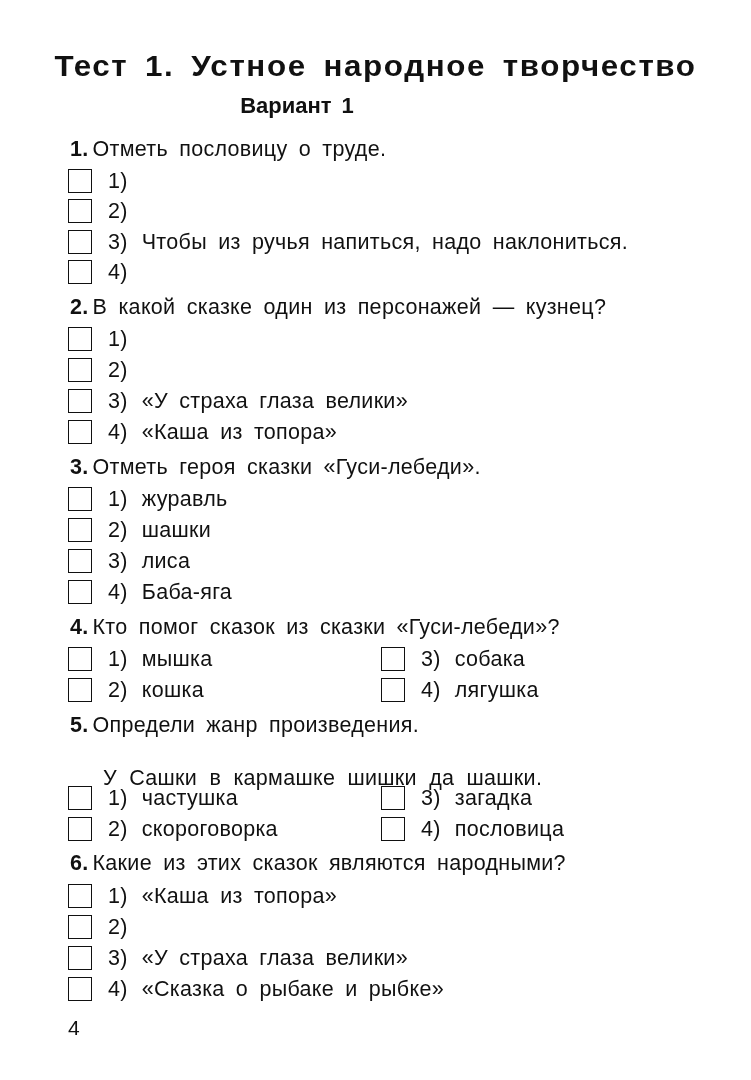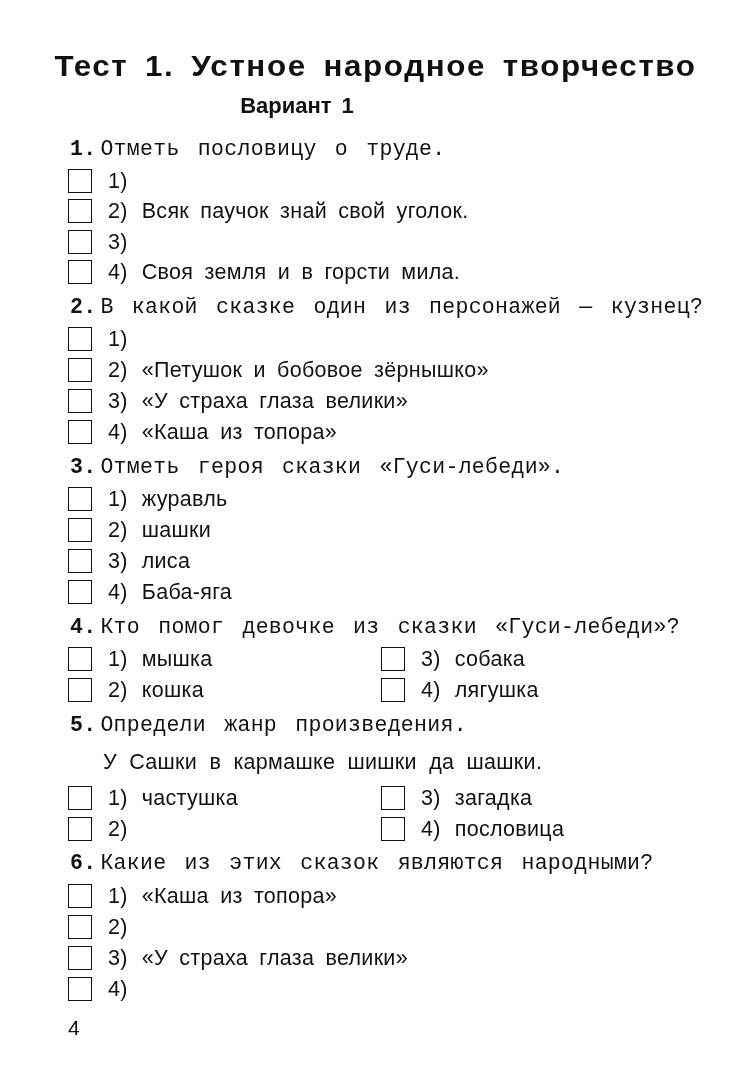--- a/index.html
+++ b/index.html
@@ -11,34 +11,34 @@
     position: absolute; left: 0; top: 50px; width: 751px; text-align: center;
     font-weight: bold; font-size: 29px; letter-spacing: 1.5px; word-spacing: 6px;
     transform: scaleX(1.08); transform-origin: center;
   }
   .variant {
     position: absolute; left: 0; top: 93px; width: 594px; text-align: center;
     font-weight: bold; font-size: 22px; word-spacing: 4px;
   }
   .q {
     position: absolute; left: 70px; font-size: 21.5px; word-spacing: 5px;
-    letter-spacing: 0.3px; white-space: nowrap; font-family: Liberation Mono, monospace;
+    letter-spacing: 0.3px; white-space: nowrap;
   }
   .q .num { font-weight: bold; margin-right: 4px; }
   .opt {
     position: absolute; height: 26px; display: flex; align-items: center;
     font-size: 21.5px; white-space: nowrap; word-spacing: 5px; letter-spacing: 0.3px;
   }
   .box {
     width: 24px; height: 24px; border: 1.6px solid #111; box-sizing: border-box;
     margin-right: 16px; flex: none; cursor: pointer; background: #fff;
   }
   .olabel { margin-right: 14px; }
   .text-sample {
-    position: absolute; left: 103px; font-size: 21.5px; word-spacing: 6px; letter-spacing: 0.3px;
+    position: absolute; left: 103px; font-size: 21.5px; word-spacing: 6px; letter-spacing: 0.3px; margin-top: 16px;
   }
   .page-num {
     position: absolute; left: 68px; top: 1016px; font-size: 21px;
   }
 </style>
 </head>
 <body>
 
 <div class="title">Тест 1. Устное народное творчество</div>
 <div class="variant">Вариант 1</div>
@@ -46,43 +46,41 @@
 <div class="q" style="top:137px">
   <span class="num">1.</span><span>Отметь пословицу о труде.</span>
 </div>
 <div class="opt" style="left:68px;top:168px">
     <span class="box"></span>
     <span class="olabel">1)</span>
   </div>
 <div class="opt" style="left:68px;top:198px">
     <span class="box"></span>
     <span class="olabel">2)</span>
-    <span>Всяк паучок знай свой уголок.</span>
   </div>
 <div class="opt" style="left:68px;top:229px">
     <span class="box"></span>
     <span class="olabel">3)</span>
+    <span>Чтобы из ручья напиться, надо наклониться.</span>
   </div>
 <div class="opt" style="left:68px;top:259px">
     <span class="box"></span>
     <span class="olabel">4)</span>
-    <span>Своя земля и в горсти мила.</span>
   </div>
 
 <div class="q" style="top:295px">
   <span class="num">2.</span><span>В какой сказке один из персонажей — кузнец?</span>
 </div>
 <div class="opt" style="left:68px;top:326px">
     <span class="box"></span>
     <span class="olabel">1)</span>
   </div>
 <div class="opt" style="left:68px;top:357px">
     <span class="box"></span>
     <span class="olabel">2)</span>
-    <span>«Петушок и бобовое зёрнышко»</span>
   </div>
 <div class="opt" style="left:68px;top:388px">
     <span class="box"></span>
     <span class="olabel">3)</span>
     <span>«У страха глаза велики»</span>
   </div>
 <div class="opt" style="left:68px;top:419px">
     <span class="box"></span>
     <span class="olabel">4)</span>
     <span>«Каша из топора»</span>
@@ -106,21 +104,21 @@
     <span class="olabel">3)</span>
     <span>лиса</span>
   </div>
 <div class="opt" style="left:68px;top:579px">
     <span class="box"></span>
     <span class="olabel">4)</span>
     <span>Баба-яга</span>
   </div>
 
 <div class="q" style="top:615px">
-  <span class="num">4.</span><span>Кто помог девочке из сказки «Гуси-лебеди»?</span>
+  <span class="num">4.</span><span>Кто помог сказок из сказки «Гуси-лебеди»?</span>
 </div>
 <div class="opt" style="left:68px;top:646px">
     <span class="box"></span>
     <span class="olabel">1)</span>
     <span>мышка</span>
   </div>
 <div class="opt" style="left:68px;top:677px">
     <span class="box"></span>
     <span class="olabel">2)</span>
     <span>кошка</span>
@@ -141,20 +139,21 @@
 </div>
 <div class="text-sample" style="top:750px">У Сашки в кармашке шишки да шашки.</div>
 <div class="opt" style="left:68px;top:785px">
     <span class="box"></span>
     <span class="olabel">1)</span>
     <span>частушка</span>
   </div>
 <div class="opt" style="left:68px;top:816px">
     <span class="box"></span>
     <span class="olabel">2)</span>
+    <span>скороговорка</span>
   </div>
 <div class="opt" style="left:381px;top:785px">
     <span class="box"></span>
     <span class="olabel">3)</span>
     <span>загадка</span>
   </div>
 <div class="opt" style="left:381px;top:816px">
     <span class="box"></span>
     <span class="olabel">4)</span>
     <span>пословица</span>
@@ -173,15 +172,16 @@
     <span class="olabel">2)</span>
   </div>
 <div class="opt" style="left:68px;top:945px">
     <span class="box"></span>
     <span class="olabel">3)</span>
     <span>«У страха глаза велики»</span>
   </div>
 <div class="opt" style="left:68px;top:976px">
     <span class="box"></span>
     <span class="olabel">4)</span>
+    <span>«Сказка о рыбаке и рыбке»</span>
   </div>
 
 <div class="page-num">4</div>
 
 </body></html>

